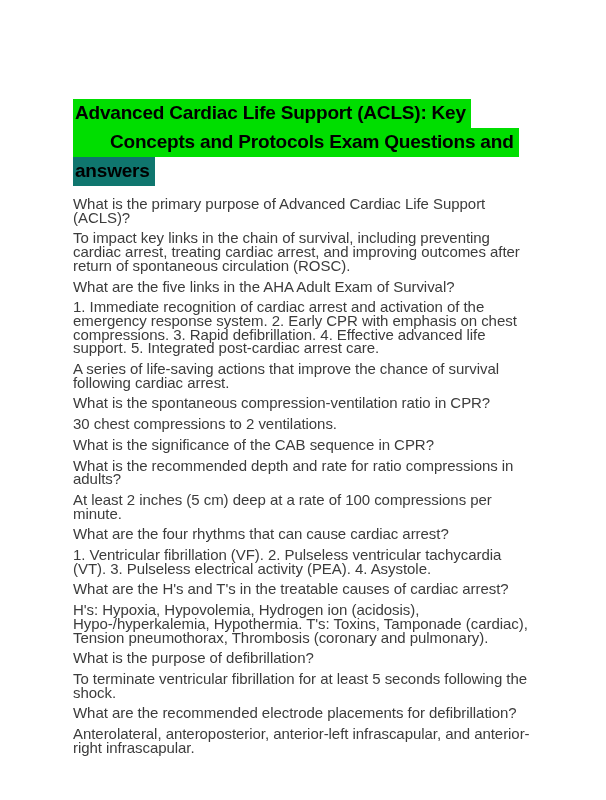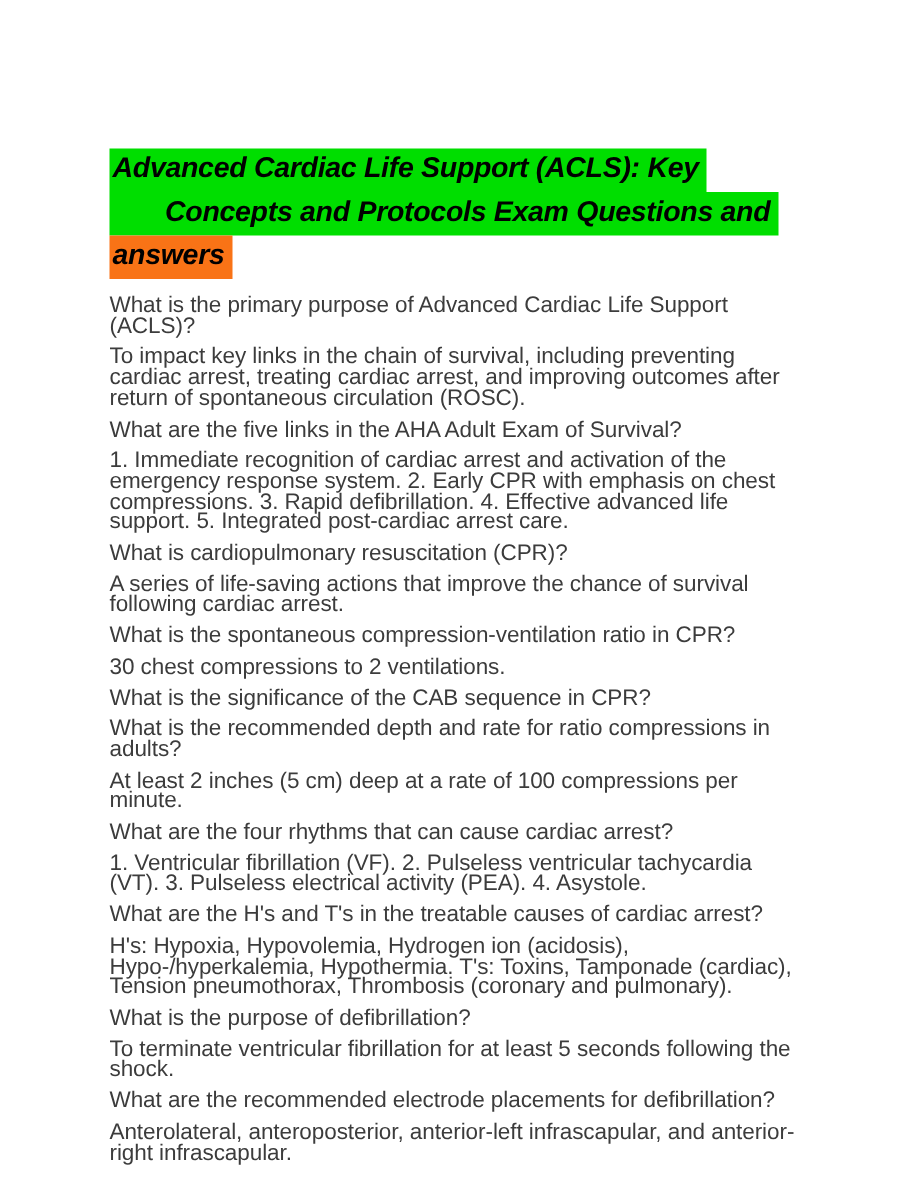--- a/index.html
+++ b/index.html
@@ -17,21 +17,20 @@
     background: #ffffff;
   }
   .content {
     position: absolute;
     left: 73px;
     top: 99px;
     width: 464px;
   }
   .doc-title {
     margin-bottom: 11px;
-    font-style: italic;
   }
   .title-line {
     height: 29px;
   }
   .title-line .hl {
     display: inline-block;
     font-size: 19px;
     font-weight: bold;
     color: #000000;
     line-height: 24px;
@@ -54,30 +53,29 @@
   <div class="content">
 
     <div class="doc-title">
       <div class="title-line">
         <span class="hl" style="background-color: rgb(0, 222, 0);">Advanced Cardiac Life Support (ACLS): Key</span>
       </div>
       <div class="title-line">
         <span class="hl" style="background-color: rgb(0, 222, 0); padding-left: 37px;">Concepts and Protocols Exam Questions and</span>
       </div>
       <div class="title-line">
-        <span class="hl" style="background-color: #f97316;">answers</span>
+        <span class="hl" style="background-color: #0f766e;">answers</span>
       </div>
     </div>
 
     <div class="body-text">
       <p class="q">What is the primary purpose of Advanced Cardiac Life Support (ACLS)?</p>
       <p class="a">To impact key links in the chain of survival, including preventing cardiac arrest, treating cardiac arrest, and improving outcomes after return of spontaneous circulation (ROSC).</p>
       <p class="q">What are the five links in the AHA Adult Exam of Survival?</p>
       <p class="a">1. Immediate recognition of cardiac arrest and activation of the emergency response system. 2. Early CPR with emphasis on chest compressions. 3. Rapid defibrillation. 4. Effective advanced life support. 5. Integrated post-cardiac arrest care.</p>
-      <p class="q">What is cardiopulmonary resuscitation (CPR)?</p>
       <p class="a">A series of life-saving actions that improve the chance of survival following cardiac arrest.</p>
       <p class="q">What is the spontaneous compression-ventilation ratio in CPR?</p>
       <p class="a">30 chest compressions to 2 ventilations.</p>
       <p class="q">What is the significance of the CAB sequence in CPR?</p>
       <p class="q">What is the recommended depth and rate for ratio compressions in adults?</p>
       <p class="a">At least 2 inches (5 cm) deep at a rate of 100 compressions per minute.</p>
       <p class="q">What are the four rhythms that can cause cardiac arrest?</p>
       <p class="a">1. Ventricular fibrillation (VF). 2. Pulseless ventricular tachycardia (VT). 3. Pulseless electrical activity (PEA). 4. Asystole.</p>
       <p class="q">What are the H's and T's in the treatable causes of cardiac arrest?</p>
       <p class="a">H's: Hypoxia, Hypovolemia, Hydrogen ion (acidosis), Hypo-/hyperkalemia, Hypothermia. T's: Toxins, Tamponade (cardiac), Tension pneumothorax, Thrombosis (coronary and pulmonary).</p>

